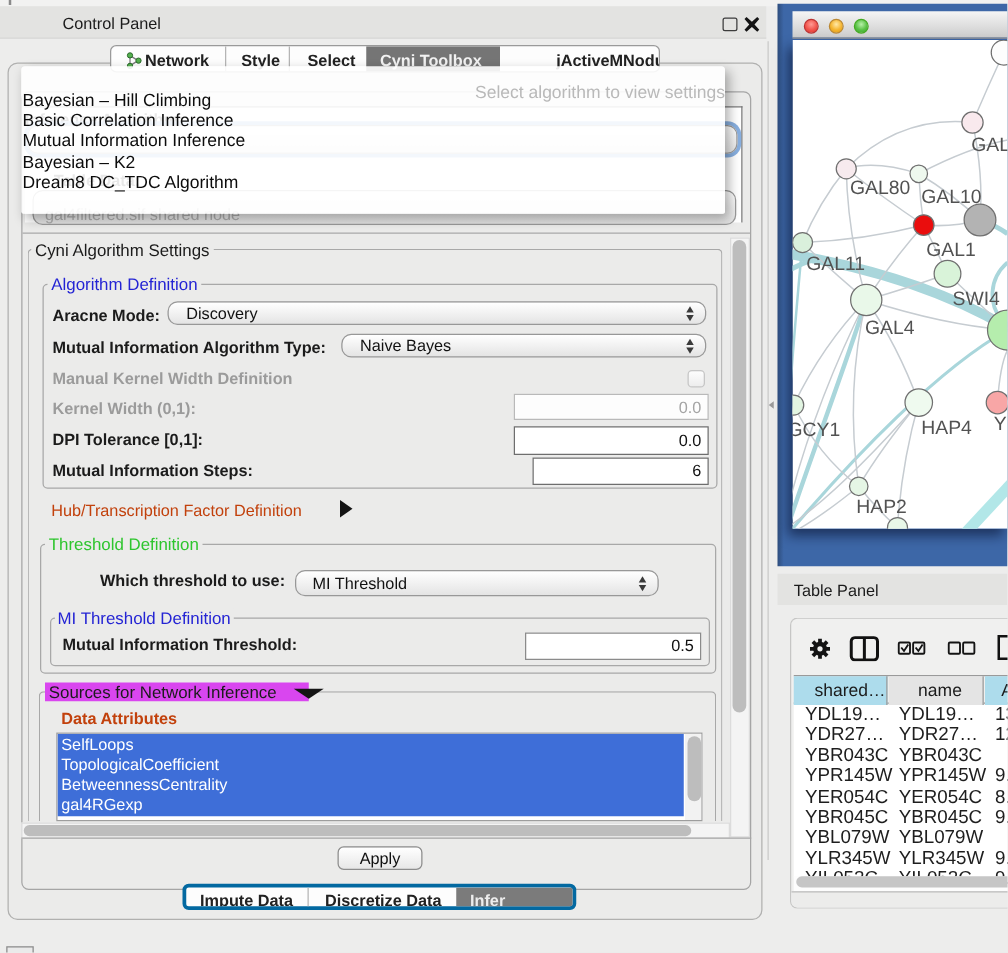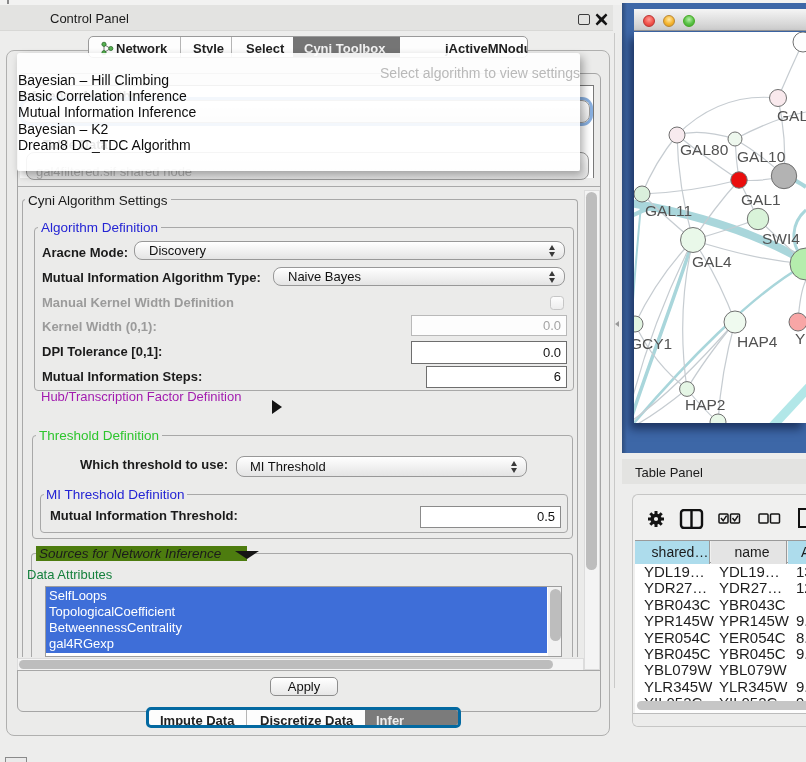--- a/index.html
+++ b/index.html
@@ -75,37 +75,37 @@
 <div class="abs combo" style="left:273px;top:267px;width:292px;height:19px;line-height:17px;"><span style="margin-left:14px;">Naive Bayes</span></div>
 <div class="abs" style="left:42px;top:295px;font-size:13px;font-weight:bold;color:#9b9b9b;">Manual Kernel Width Definition</div>
 <div class="abs" style="left:550px;top:296px;width:14px;height:14px;border:1px solid #c6c6c6;border-radius:3.5px;background:linear-gradient(#fdfdfd,#ededed);"></div>
 <div class="abs" style="left:42px;top:319px;font-size:13px;font-weight:bold;color:#9b9b9b;">Kernel Width (0,1):</div>
 <div class="abs field" style="left:411px;top:315px;width:156px;height:21px;border:1px solid #b9b9b9;background:#fdfdfd;color:#a4a4a4;line-height:19px;padding-right:5px;">0.0</div>
 <div class="abs" style="left:42px;top:344px;font-size:13px;font-weight:bold;color:#1b1b1b;">DPI Tolerance [0,1]:</div>
 <div class="abs field" style="left:411px;top:341px;width:156px;height:23px;border:1px solid #6e6e6e;background:#fff;color:#111;line-height:21px;padding-right:5px;">0.0</div>
 <div class="abs" style="left:42px;top:369px;font-size:13px;font-weight:bold;color:#1b1b1b;">Mutual Information Steps:</div>
 <div class="abs field" style="left:426px;top:366px;width:141px;height:22px;border:1px solid #6e6e6e;background:#fff;color:#111;line-height:20px;padding-right:5px;">6</div>
 
-<div class="abs" style="left:41px;top:389px;font-size:13px;color:#a21caf;">Hub/Transcription Factor Definition</div>
+<div class="abs" style="left:41px;top:401px;font-size:13px;color:#c2410c;">Hub/Transcription Factor Definition</div>
 <div class="abs" style="left:272px;top:400px;width:0;height:0;border-left:10px solid #141414;border-top:7px solid transparent;border-bottom:7px solid transparent;"></div>
 
 <div class="abs" style="left:32px;top:435px;width:541px;height:104px;border:1px solid #a8a8a8;border-radius:4px;"></div>
 <div class="abs" style="left:36px;top:428px;background:#ebebea;padding:0 3px;font-size:13.5px;color:#2ec52e;">Threshold Definition</div>
 <div class="abs" style="left:80px;top:457px;font-size:13px;font-weight:bold;color:#1b1b1b;">Which threshold to use:</div>
 <div class="abs combo" style="left:236px;top:456px;width:291px;height:21px;line-height:19px;"><span style="margin-left:13px;">MI Threshold</span></div>
 
 <div class="abs" style="left:40px;top:494px;width:528px;height:39px;border:1px solid #a8a8a8;border-radius:4px;"></div>
 <div class="abs" style="left:44px;top:487px;background:#ebebea;padding:0 2px;font-size:13.5px;color:#2424d4;">MI Threshold Definition</div>
 <div class="abs" style="left:50px;top:508px;font-size:13px;font-weight:bold;color:#1b1b1b;">Mutual Information Threshold:</div>
 <div class="abs field" style="left:420px;top:506px;width:141px;height:22px;border:1px solid #8b8b8b;background:#fff;color:#111;line-height:20px;padding-right:5px;">0.5</div>
 
 <div class="abs" style="left:31px;top:553px;width:542px;height:104px;border:1px solid #a8a8a8;border-radius:4px 4px 0 0;border-bottom:none;"></div>
-<div class="abs" style="left:36px;top:546px;background:#4d7c0f;padding:0 26px 0 3px;font-size:13.5px;color:#1b1b1b;font-style:italic;">Sources for Network Inference</div>
+<div class="abs" style="left:36px;top:546px;background:#d946ef;padding:0 26px 0 3px;font-size:13.5px;color:#1b1b1b;">Sources for Network Inference</div>
 <div class="abs" style="left:235px;top:551px;width:0;height:0;border-top:8px solid #151515;border-left:12px solid transparent;border-right:12px solid transparent;"></div>
-<div class="abs" style="left:27px;top:567px;font-size:13px;font-weight:normal;color:#15803d;">Data Attributes</div>
+<div class="abs" style="left:49px;top:567px;font-size:13px;font-weight:bold;color:#c2410c;">Data Attributes</div>
 
 <div class="abs" style="left:45px;top:586px;width:517px;height:71px;border:1px solid #9d9d9d;background:#fff;overflow:hidden;">
   <div class="abs" style="left:0;top:0;width:501px;height:66px;background:#3e6ed8;color:#fff;font-size:13px;">
     <div style="padding:1px 0 0 3px;height:16px;">SelfLoops</div>
     <div style="padding:1px 0 0 3px;height:16px;">TopologicalCoefficient</div>
     <div style="padding:1px 0 0 3px;height:16px;">BetweennessCentrality</div>
     <div style="padding:1px 0 0 3px;height:16px;">gal4RGexp</div>
   </div>
   <div class="abs" style="left:502px;top:0;width:15px;height:71px;background:#f2f2f2;"></div>
   <div class="abs" style="left:504px;top:2px;width:11px;height:52px;background:#bdbdbd;border-radius:6px;"></div>

